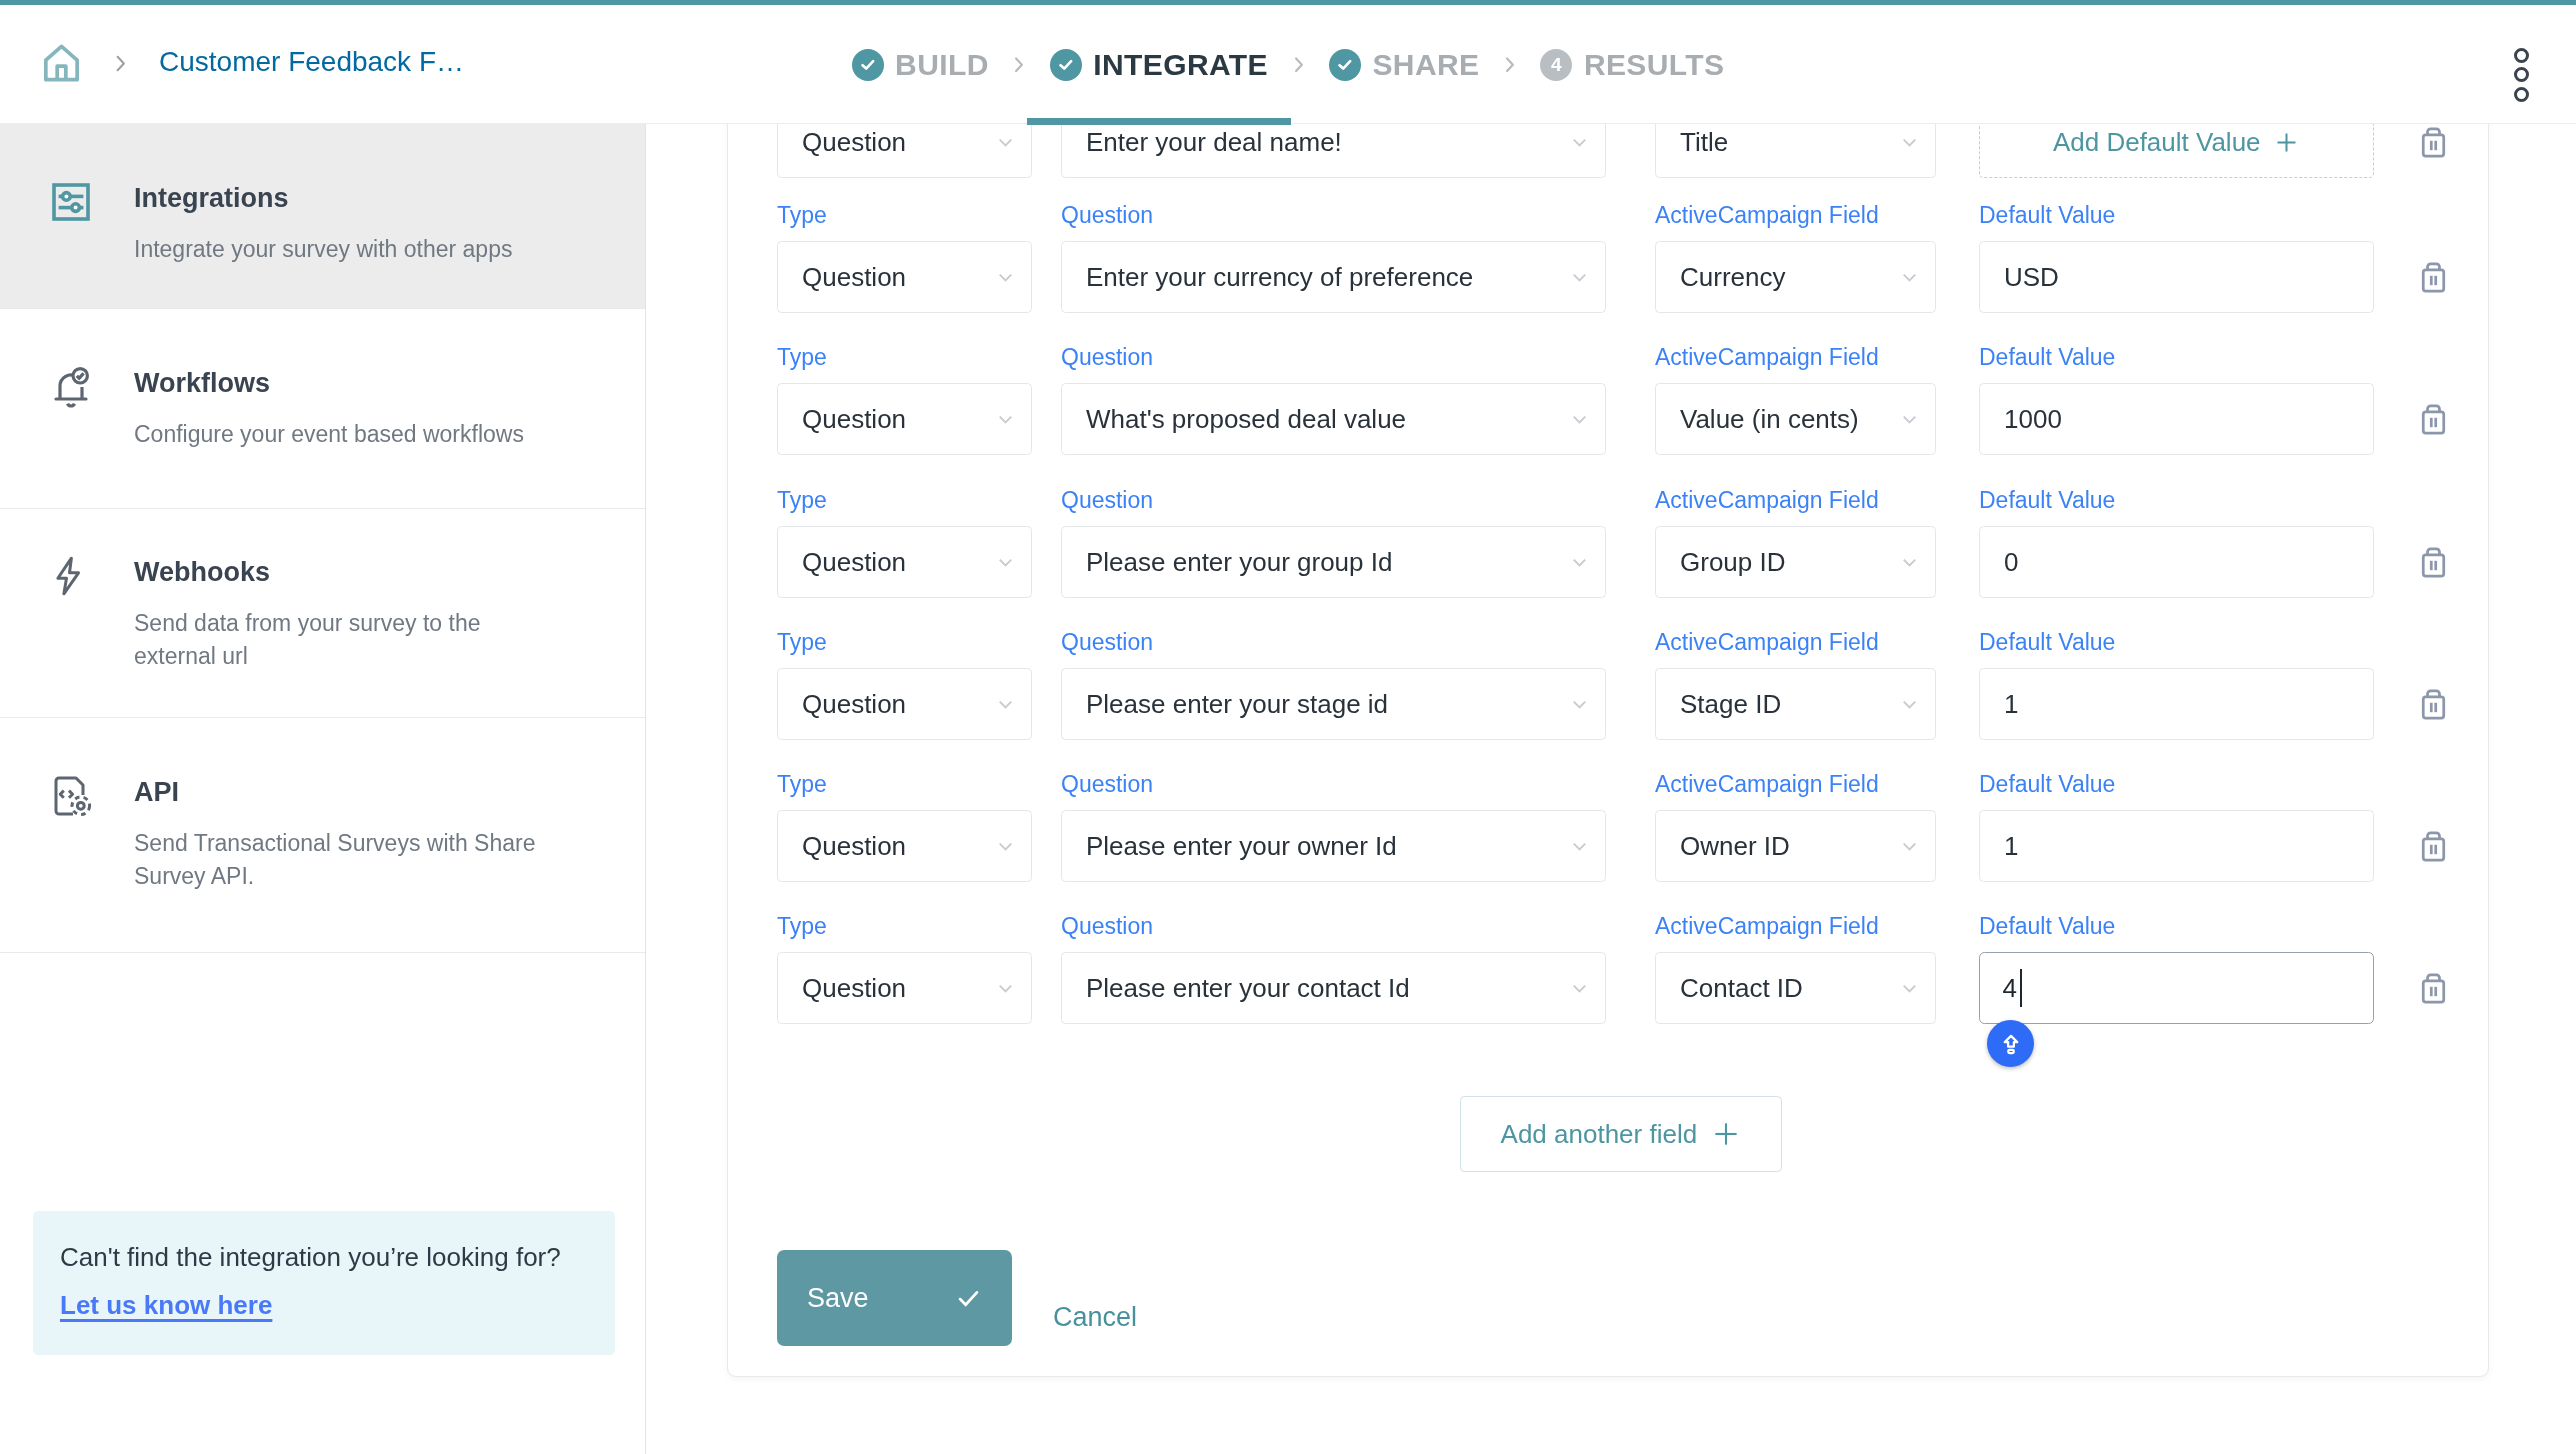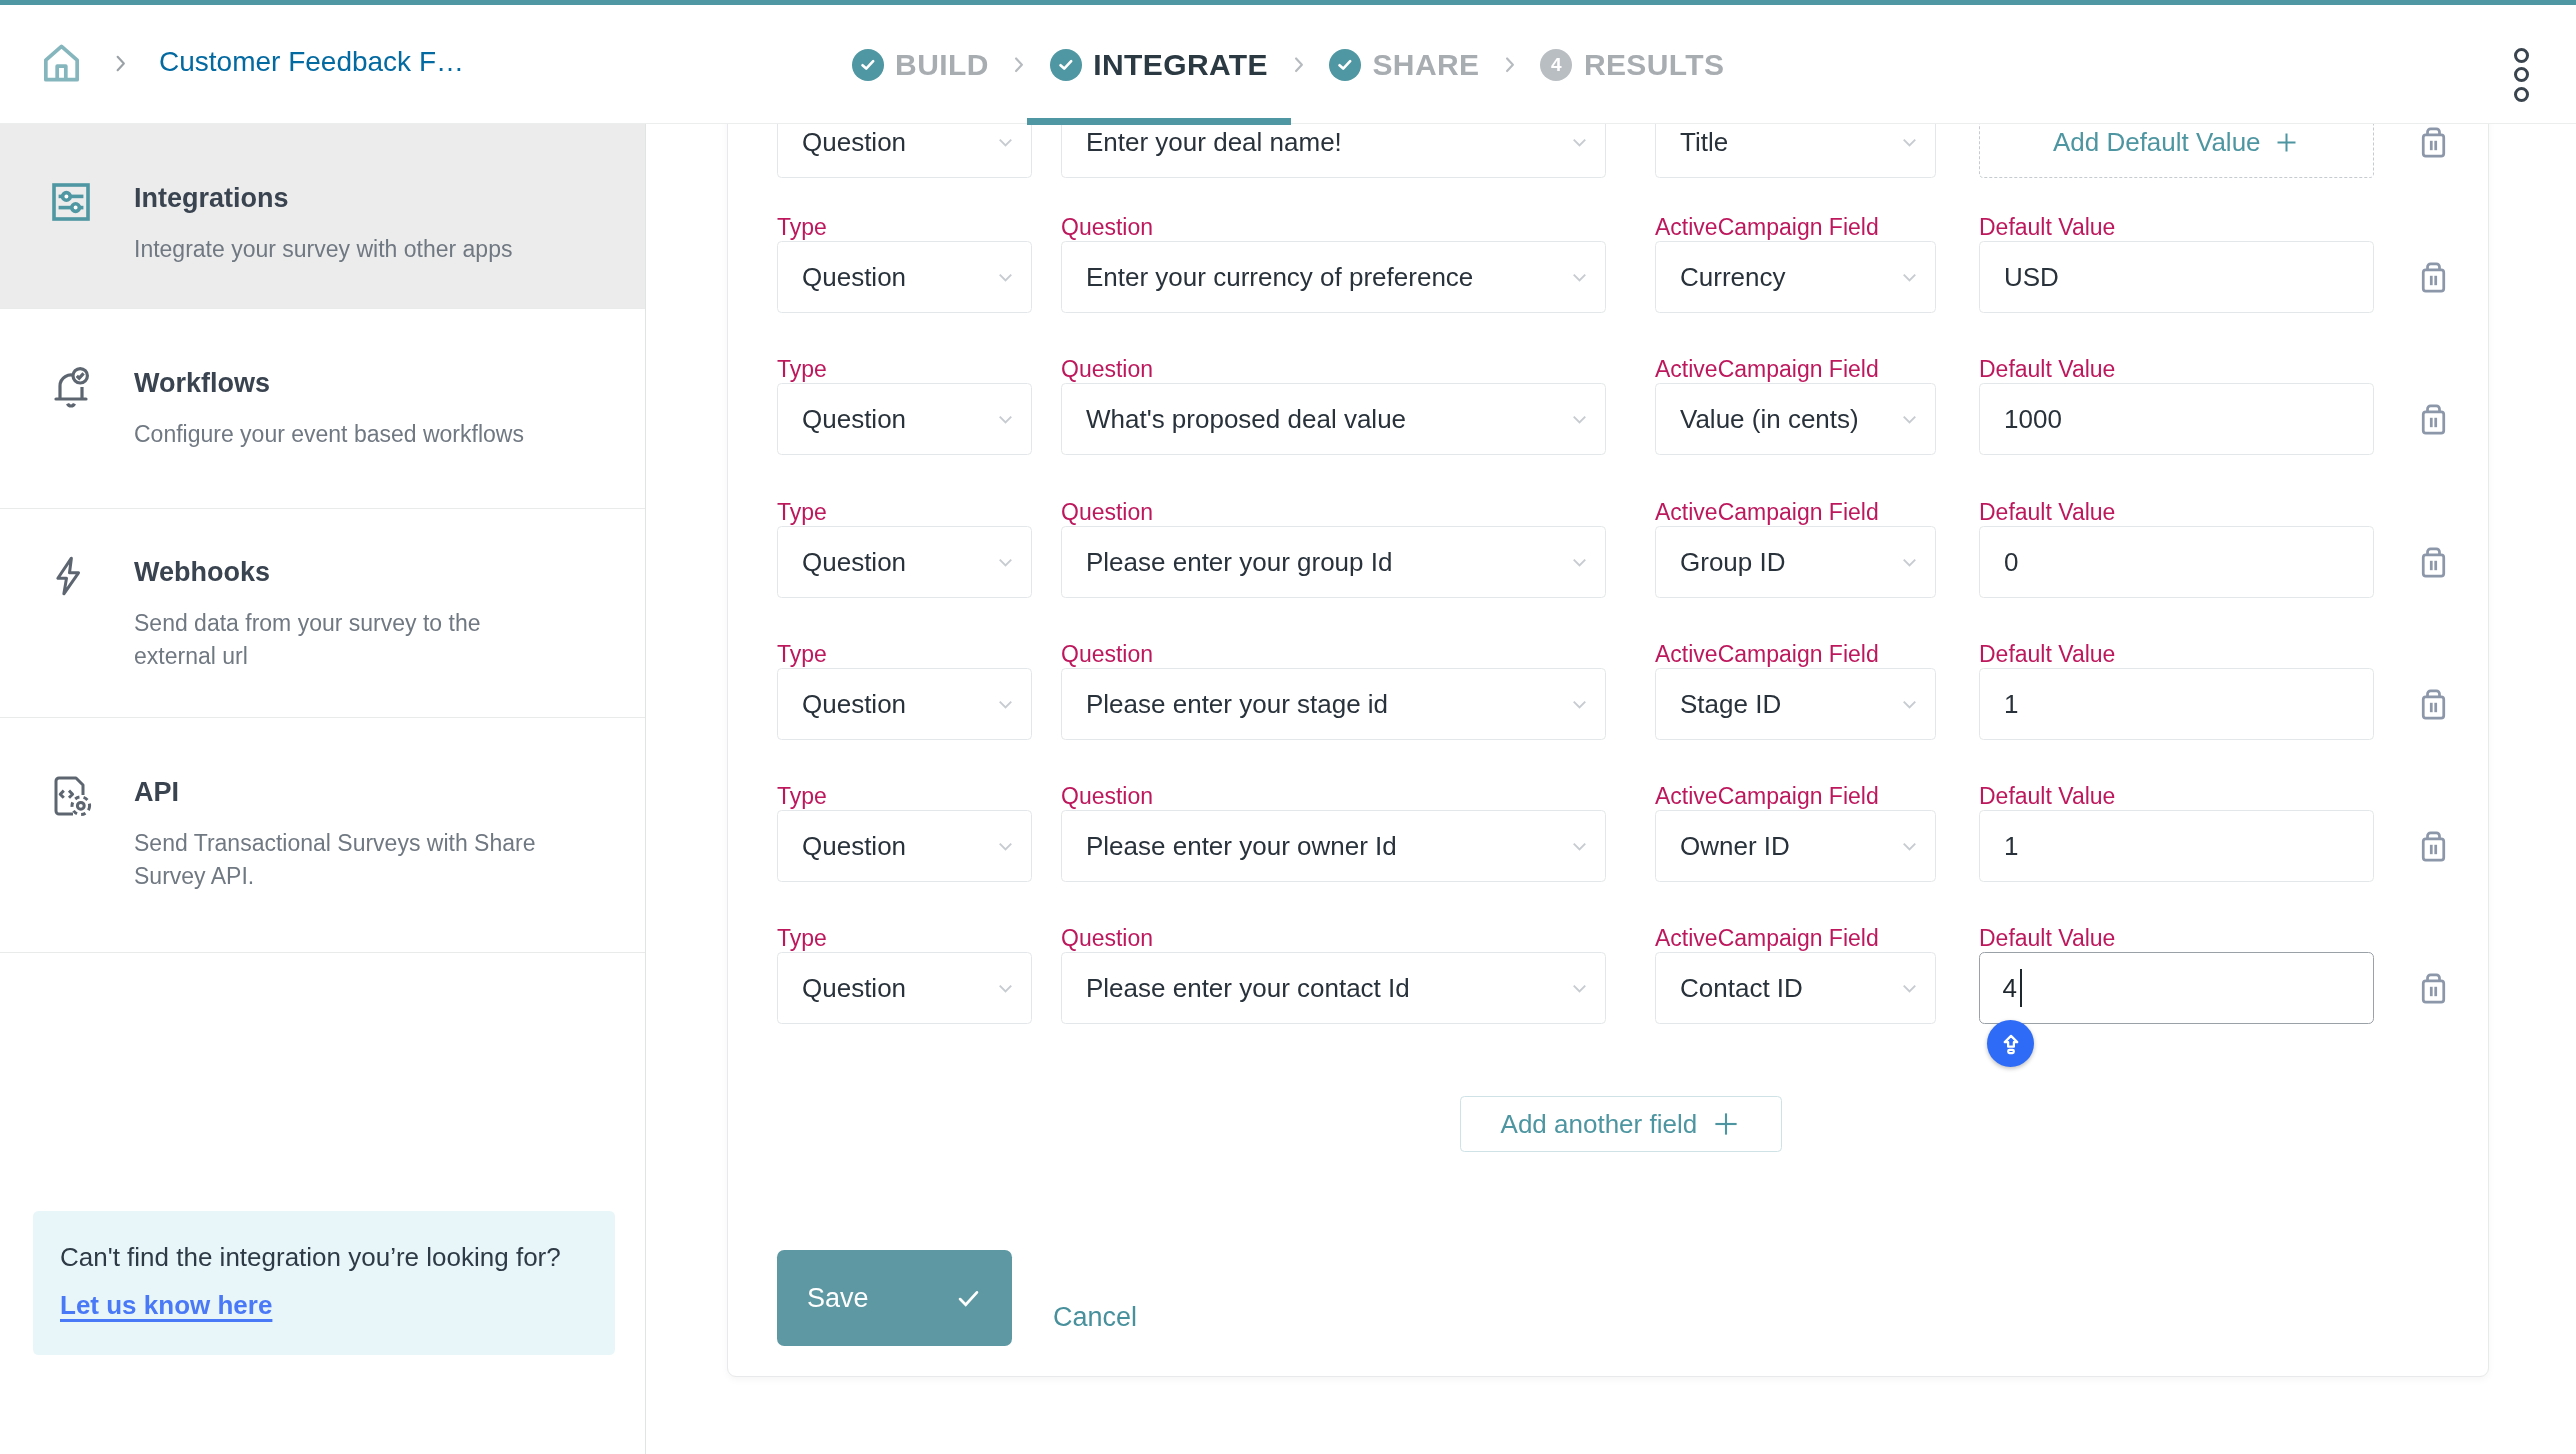--- a/index.html
+++ b/index.html
@@ -39,41 +39,41 @@
             padding:27px 27px 30px 27px;background:#e9f6f9;border-radius:5.4px;
             font-size:26px;color:#2e3a45;line-height:1.5;}
   .help-link{display:inline-block;margin-top:9px;color:#4a79f7;font-weight:bold;
              text-decoration:underline;text-decoration-thickness:2.7px;text-underline-offset:5.4px;cursor:pointer;}
 
   
   .card{position:absolute;left:727px;top:-72px;width:1760px;height:1447px;background:#fff;
         border:0.9px solid #e7e9ea;border-radius:9px;z-index:1;box-shadow:0 2.7px 7.2px rgba(0,0,0,.04);}
   .form{position:absolute;left:0;top:0;width:100%;height:100%;z-index:2;}
   .row{position:absolute;left:0;width:100%;height:143px;}
-  .fl{position:absolute;top:12px;font-size:23px;color:#be185d;}
+  .fl{position:absolute;top:0;font-size:23px;color:#3b82f6;}
   .ctrl{position:absolute;top:39px;height:72px;box-sizing:border-box;}
   .c-type{left:777px;width:255px;}
   .c-q{left:1061px;width:545px;}
   .c-f{left:1655px;width:281px;}
   .c-d{left:1979px;width:395px;}
   .select{display:flex;align-items:center;background:#fff;border:0.9px solid #e4e7e9;border-radius:4.5px;
           padding:0 14.3px 0 24px;font-size:26px;color:#29323b;cursor:pointer;}
   .select .txt{flex:1;white-space:nowrap;overflow:hidden;}
   .tinput{background:#fff;border:0.9px solid #e4e7e9;border-radius:4.5px;padding:0 24px;
           font-size:26px;color:#29323b;box-sizing:border-box;font-family:inherit;outline:none;}
   .dashed-btn{display:flex;align-items:center;justify-content:center;gap:12.5px;border:1.8px dashed #c6cbcf;
               border-radius:4.5px;background:#fff;color:#4d96a1;font-size:26px;cursor:pointer;box-sizing:border-box;}
   .focus-input{display:flex;align-items:center;border:0.9px solid #9aa1a7;border-radius:5.4px;background:#fff;
                padding:0 22.4px;font-size:26px;color:#1e262e;cursor:text;}
   .cursor{width:2.7px;height:38px;background:#1e262e;margin-left:2.7px;}
   .trash{position:absolute;left:2413px;top:55px;background:none;border:none;padding:0;cursor:pointer;}
   .badge{position:absolute;left:1987px;top:1020px;width:47px;height:47px;border-radius:50%;background:#2e6bf6;
          display:flex;align-items:center;justify-content:center;z-index:3;cursor:pointer;
          box-shadow:0 1.8px 4.5px rgba(0,0,0,.25);}
-  .add-field{position:absolute;left:1460px;top:1096px;width:322px;height:56px;display:flex;align-items:center;
+  .add-field{position:absolute;left:1460px;top:1096px;width:322px;height:76px;display:flex;align-items:center;
              justify-content:center;gap:14.3px;background:#fff;border:0.9px solid #cfe2e5;border-radius:4.5px;
              color:#4d96a1;font-size:26px;cursor:pointer;text-align:center;}
   .save{position:absolute;left:777px;top:1250px;width:235px;height:96px;background:#5e99a3;border:none;
         border-radius:7.2px;color:#fff;font-size:27px;display:flex;align-items:center;
         justify-content:space-between;padding:0 30px;cursor:pointer;font-family:inherit;box-sizing:border-box;}
   .cancel{position:absolute;left:1047px;top:1250px;height:84px;display:flex;align-items:flex-end;
           color:#47909c;font-size:27px;cursor:pointer;background:none;border:none;font-family:inherit;}
 </style>
 </head>
 <body>

